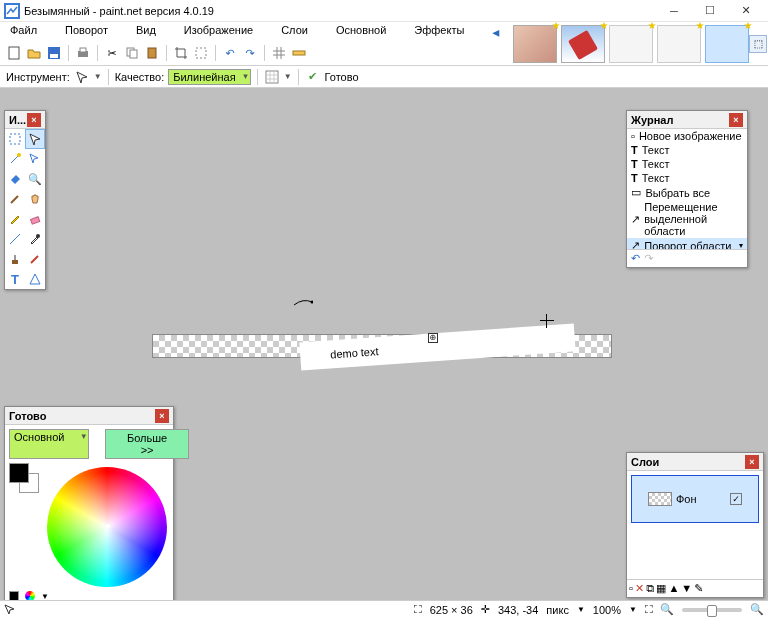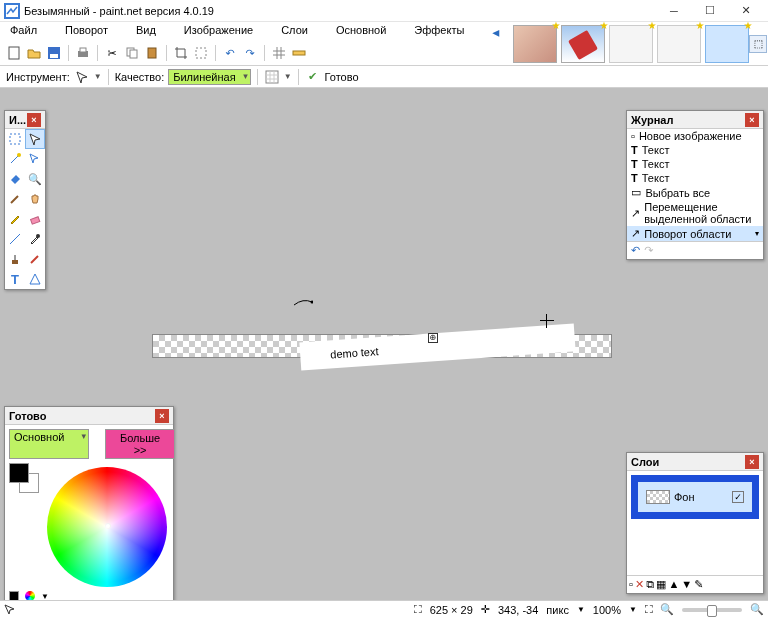--- a/index.html
+++ b/index.html
@@ -34,39 +34,39 @@
 .pivot::before,.pivot::after{content:"";position:absolute;background:#000}
 .pivot::before{left:0;top:6px;width:14px;height:1px}
 .pivot::after{left:6px;top:0;width:1px;height:14px}
 .panel{position:absolute;background:#fff;border:1px solid #888;box-shadow:1px 1px 3px rgba(0,0,0,.3)}
 .panel-title{height:18px;background:#f0f0f0;border-bottom:1px solid #ccc;display:flex;align-items:center;padding:0 4px;font-weight:bold}
 .panel-title .x{margin-left:auto;width:14px;height:14px;background:#c84031;color:#fff;display:flex;align-items:center;justify-content:center;font-size:9px;cursor:default}
 .tools-panel{left:4px;top:0;width:42px}
 .tools-grid{display:grid;grid-template-columns:1fr 1fr}
 .tool{width:20px;height:20px;display:flex;align-items:center;justify-content:center;border:1px solid transparent}
 .tool.sel{background:#cfe6ff;border:1px solid #7eb4ea}
-.history-panel{right:4px;top:0;width:138px}
+.history-panel{right:20px;top:0;width:122px}
 .hist-list{max-height:120px;overflow:hidden}
 .hist-item{display:flex;align-items:center;gap:4px;padding:1px 4px;font-size:10px}
 .hist-item.sel{background:#cfe6ff}
 .hist-foot{border-top:1px solid #ccc;padding:2px 4px;display:flex;gap:4px}
 .colors-panel{left:4px;top:296px;width:170px}
 .colors-body{padding:4px}
 .select-more{display:flex;gap:16px;margin-bottom:4px}
 .select-more .dd{flex:0 0 80px}
-.select-more button{padding:2px 14px;border:1px solid #999;background:#ec4899}
+.select-more button{padding:2px 21px;border:1px solid #999;background:#86efac}
 .wheel{width:120px;height:120px;border-radius:50%;margin:4px auto;background:conic-gradient(red,magenta,blue,cyan,lime,yellow,red);position:relative}
 .wheel::after{content:"";position:absolute;inset:0;border-radius:50%;background:radial-gradient(circle,#fff 0%,rgba(255,255,255,0) 65%)}
 .wheel .ind{position:absolute;left:58px;top:56px;width:6px;height:6px;border:1px solid #333;border-radius:50%;background:#fff}
 .swatch-fg{width:20px;height:20px;background:#000;border:1px solid #999;position:relative}
 .swatch-bg{width:20px;height:20px;background:#fff;border:1px solid #999;position:absolute;left:10px;top:10px}
 .swatch-wrap{position:relative;width:32px;height:32px}
 .cstrip{height:10px;background:linear-gradient(90deg,#000,#f00,#ff0,#0f0,#0ff,#00f,#f0f,#f00);margin-top:2px}
 .layers-panel{right:4px;top:342px;width:138px}
-.layer-row{display:flex;align-items:center;gap:4px;padding:8px;background:#cfe6ff;border:7px solid #1d4ed8;margin:4px}
+.layer-row{display:flex;align-items:center;gap:4px;padding:16px;background:#cfe6ff;border:1px solid #1d4ed8;margin:4px}
 .layer-thumb{width:24px;height:14px;background:repeating-conic-gradient(#ccc 0 25%,#fff 0 50%) 0 0/6px 6px;border:1px solid #888}
 .layer-foot{border-top:1px solid #ccc;padding:2px;display:flex;gap:2px}
 .statusbar{position:absolute;left:0;right:0;bottom:0;height:18px;background:#fff;border-top:1px solid #ccc;display:flex;align-items:center;padding:0 4px;gap:6px;font-size:10px}
 .statusbar .st{color:#000;white-space:nowrap}
 .statusbar .r{margin-left:auto;display:flex;align-items:center;gap:8px}
 .slider{width:60px;height:4px;background:#ccc;position:relative;border-radius:2px}
 .slider::after{content:"";position:absolute;left:50%;top:-3px;width:8px;height:10px;background:#fff;border:1px solid #888;border-radius:2px;transform:translateX(-50%)}
 svg{display:block}
 .arrow-l{color:#2a6bbf;font-size:14px}
 .curve{position:absolute;left:293px;top:188px;width:20px;height:8px}
@@ -410,21 +410,21 @@
 </div>
 
 <div class="statusbar">
   <span>
       <svg width="12" height="12">
         <path d="M1 1 L10 5 L6 6 L5 10 z" fill="#fff" stroke="#333"></path>
       </svg>
     </span>
   <div class="r">
     <span>⛶</span>
-    <span class="st">625 × 29</span>
+    <span class="st">625 × 36</span>
     <span>✛</span>
     <span class="st">343, -34</span>
     <span class="st">пикс</span>
     <span style="font-size:8px">▼</span>
     <span class="st">100%</span>
     <span style="font-size:8px">▼</span>
     <span>⛶</span>
     <span>🔍</span>
     <div class="slider"></div>
     <span>🔍</span>

